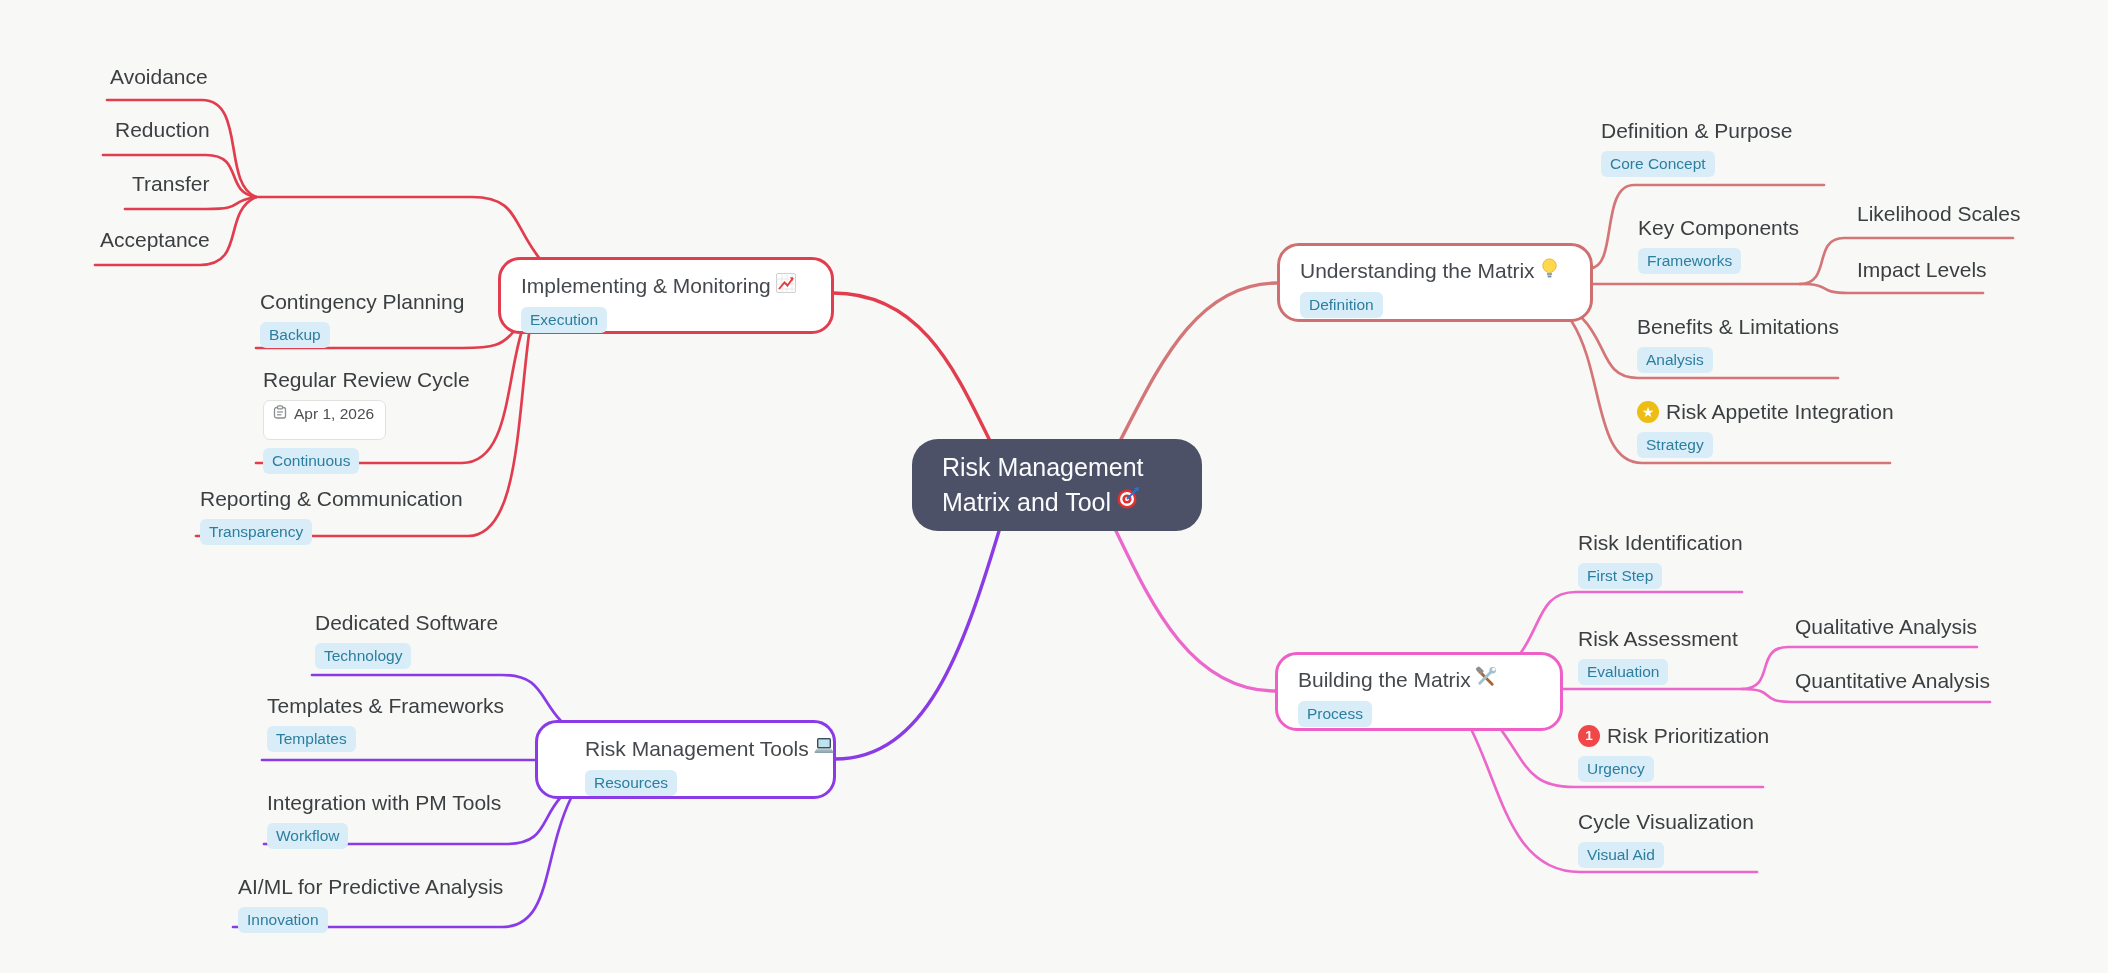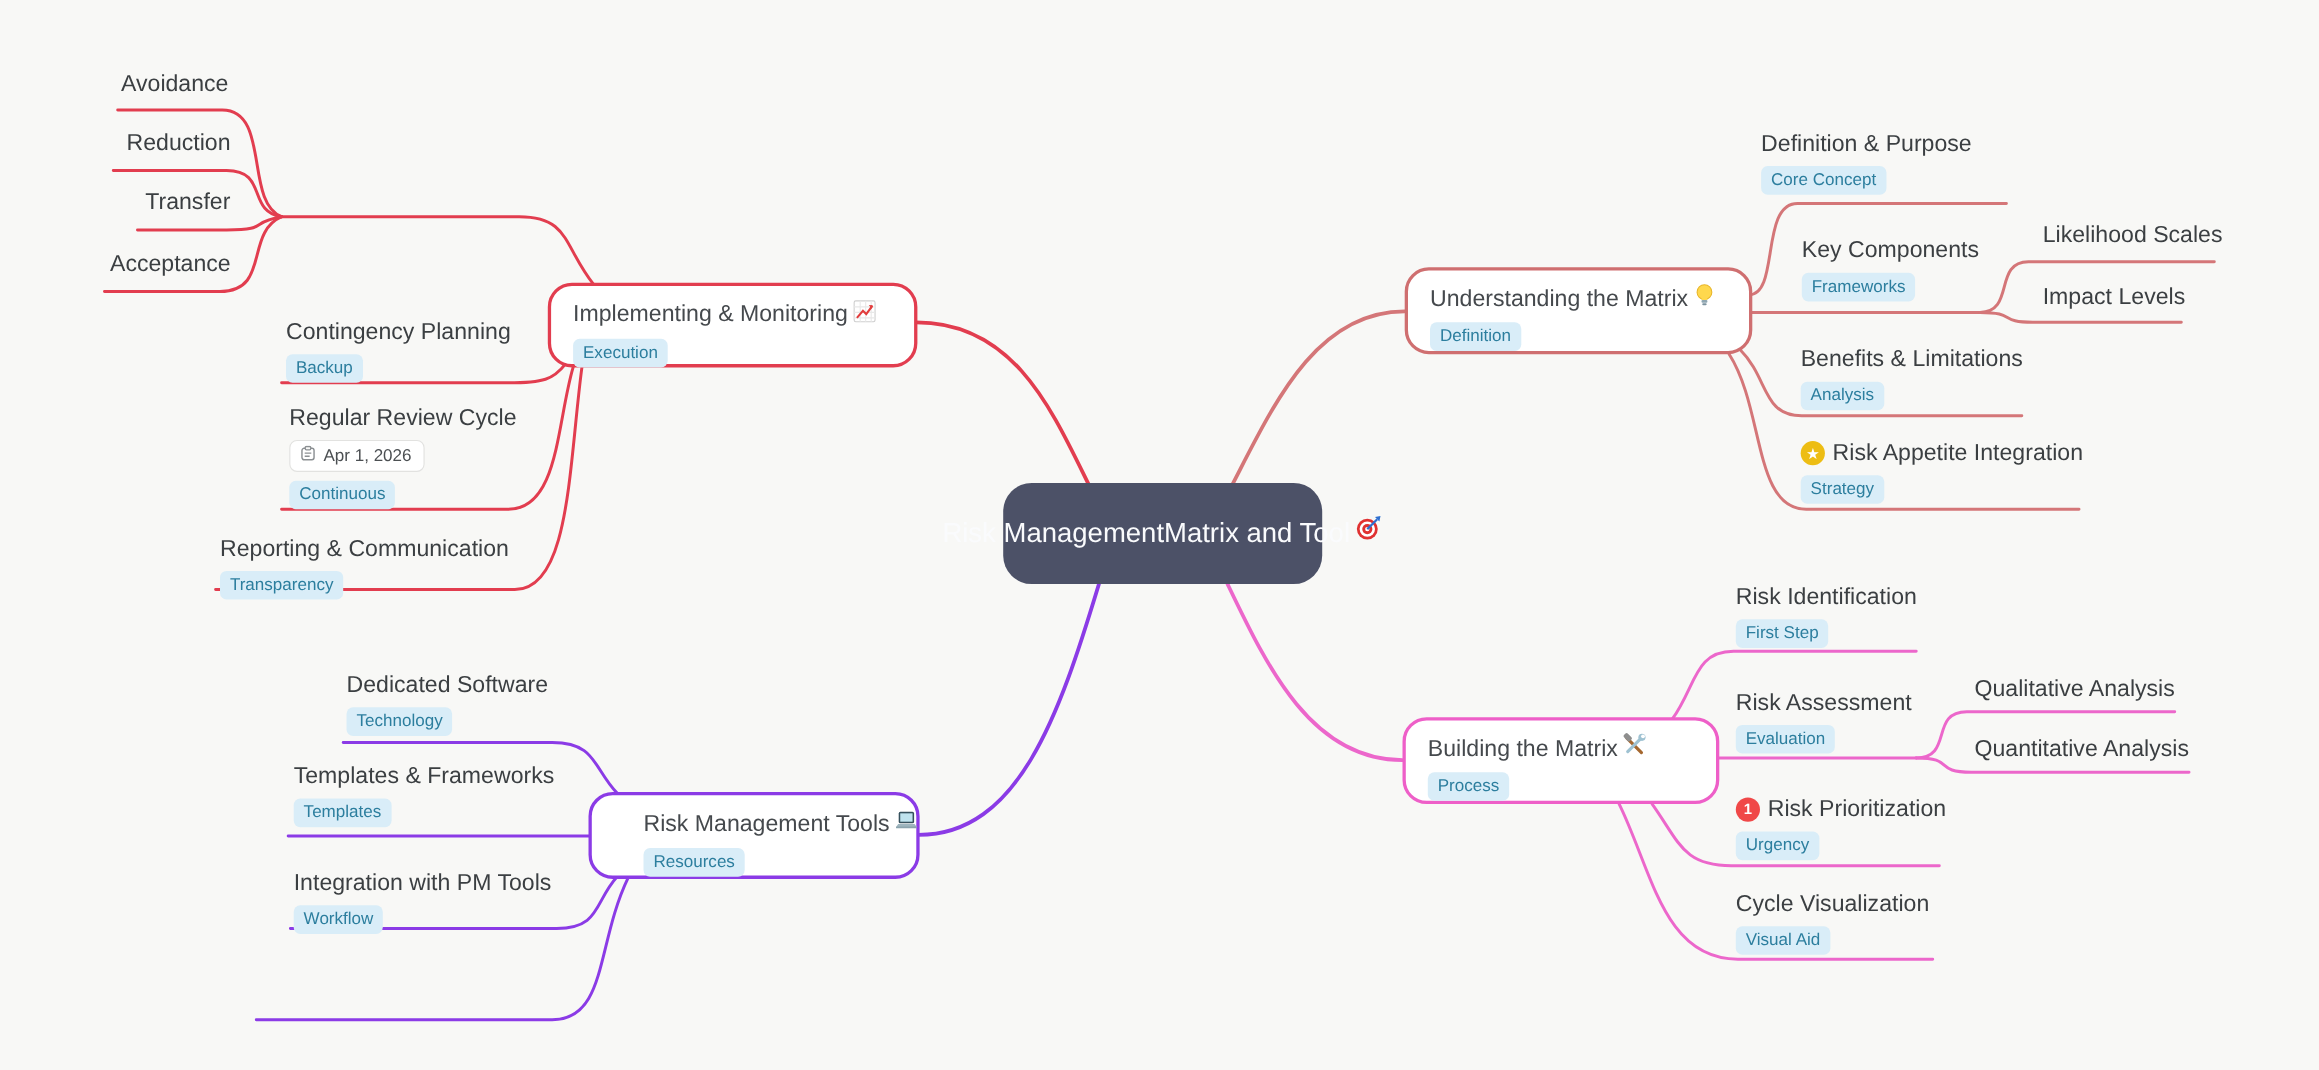--- a/index.html
+++ b/index.html
@@ -10,22 +10,22 @@
     position:relative;overflow:hidden;
     color:#3d4144;
   }
   #canvas{position:absolute;inset:0;width:2108px;height:973px;}
   svg.wires{position:absolute;left:0;top:0;pointer-events:none;}
 
   
   .root-node{
     position:absolute;left:912px;top:439px;width:290px;height:92px;
     background:#4c5167;border-radius:26px;
-    display:flex;flex-direction:row;justify-content:center;
-    box-sizing:border-box;
+    display:flex;flex-direction:column;justify-content:center;
+    padding-left:30px;box-sizing:border-box;
     color:#fafbfd;font-size:25px;line-height:35px;
   }
   .root-line{display:flex;align-items:center;white-space:nowrap;}
 
   
   .branch-node{
     position:absolute;background:#ffffff;border-radius:22px;
     box-sizing:border-box;border:3px solid #999;
     padding:11px 20px 10px 20px;
   }
@@ -56,23 +56,23 @@
   
   .marker{
     display:inline-flex;align-items:center;justify-content:center;
     width:22px;height:22px;border-radius:50%;flex:0 0 auto;
   }
   .marker.star{background:#edbd13;color:#ffffff;font-size:14px;line-height:1;}
   .marker.one{background:#f04848;color:#ffffff;font-size:13.5px;font-weight:bold;line-height:1;}
 
   
   .date-chip{
-    display:inline-flex;align-items:flex-end;gap:7px;
+    display:inline-flex;align-items:flex-start;gap:7px;
     background:#ffffff;border:1.5px solid #e2e2e0;border-radius:7px;
-    font-size:15.5px;color:#4b4f52;padding:4px 11px 4px 9px;
+    font-size:15.5px;color:#4b4f52;padding:4px 11px 16px 9px;
     margin-top:8px;
   }
 
   .icon{display:inline-block;flex:0 0 auto;}
   .title .icon{margin-left:3px;}
 </style>
 </head>
 <body>
 
 <div id="canvas">
@@ -293,14 +293,18 @@
     <span class="badge">Technology</span>
   </div>
   <div class="leaf" style="left:267px;top:693px">
     <div class="label">Templates &amp; Frameworks</div>
     <span class="badge">Templates</span>
   </div>
   <div class="leaf" style="left:267px;top:790px">
     <div class="label">Integration with PM Tools</div>
     <span class="badge">Workflow</span>
   </div>
+  <div class="leaf" style="left:238px;top:874px">
+    <div class="label">AI/ML for Predictive Analysis</div>
+    <span class="badge">Innovation</span>
+  </div>
 
 </div>
 
 </body></html>

